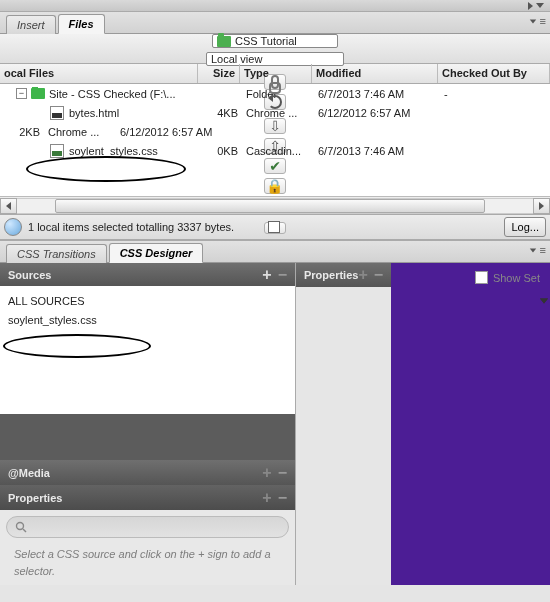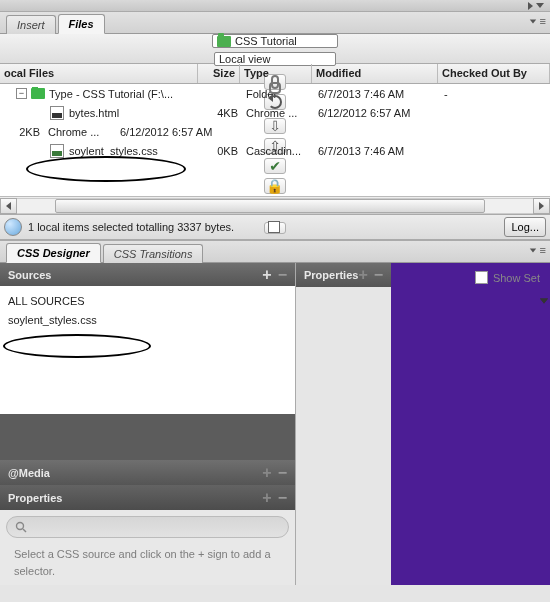--- a/index.html
+++ b/index.html
@@ -17,21 +17,21 @@
   .tab.active { background: #f5f5f5; color: #000; font-weight: bold; z-index: 2; border-bottom: 1px solid #f5f5f5; }
   .paneltabs-right { position: absolute; right: 4px; top: 3px; display: flex; gap: 3px; align-items: center;}
   .tri.mini { transform: scale(0.8); }
 
   
   .toolbar { display: flex; align-items: center; height: 30px; background: linear-gradient(#f2f2f2,#dedede); border-bottom: 1px solid #aaa; padding: 0 6px; gap: 4px; flex-direction: column; }
   .combo { display:flex; align-items:center; height:22px; border:1px solid #888; background:#fff; border-radius:2px; padding:0 2px 0 4px; }
   .combo .label { padding-right: 14px; position: relative; }
   .combo .caret { position:absolute; right:2px; top:50%; transform:translateY(-50%); width:0;height:0;border-left:4px solid transparent;border-right:4px solid transparent;border-top:5px solid #333; }
   .site-combo { width:126px; }
-  .view-combo { width:122px; }
+  .view-combo { width:138px; }
   .tbtn { width:22px; height:22px; border:1px solid #b0b0b0; background:linear-gradient(#fdfdfd,#e6e6e6); border-radius:3px; display:flex; align-items:center; justify-content:center; cursor:default; }
   .divider { width:1px; height:20px; background:#b5b5b5; margin:0 2px; }
   .folder-icon { width:14px; height:11px; background:#4caf50; border-radius:1px; position:relative; margin-right:4px;}
   .folder-icon::before { content:""; position:absolute; top:-3px; left:1px; width:6px; height:3px; background:#4caf50; border-radius:1px 1px 0 0;}
   .refresh-icon { width:14px;height:14px;border:2px solid #555;border-left-color:transparent;border-radius:50%; position:relative;}
   .refresh-icon::after{content:"";position:absolute;top:-3px;left:-2px;width:0;height:0;border-top:4px solid transparent;border-bottom:4px solid transparent;border-right:5px solid #555;}
   .arrow { color:#555; font-size:14px; line-height:1;}
   .chain-icon{ width:8px;height:14px;border:2px solid #777;border-radius:4px;position:relative;}
   .chain-icon::after{content:"";position:absolute;top:5px;left:-4px;width:8px;height:8px;border:2px solid #777;border-radius:4px;}
   .expand-icon{ width:10px;height:10px;border:1px solid #666; position:relative;}
@@ -78,21 +78,21 @@
   .right-pane{ flex:1; display:flex; flex-direction:row;}
   .phead{ height:24px; background:linear-gradient(#6f6f6f,#555); color:#e9e9e9; display:flex;align-items:center;padding:0 8px;font-weight:bold; justify-content:space-between;}
   .phead .pm{ display:flex; gap:6px; align-items:center;}
   .plus{ font-size:16px; color:#ddd; font-weight:bold;}
   .minus{ font-size:16px; color:#999; font-weight:bold;}
   .src-body{ background:#fff; flex:0 0 128px; padding:6px 8px; line-height:1.7;}
   .media-head, .sel-head{ height:26px;}
   .sel-body{ background:#e8e8e8; padding:6px;}
   .search-field{ display:flex;align-items:center;height:22px;background:linear-gradient(#d6d6d6,#e2e2e2);border:1px solid #bbb;border-radius:11px;padding:0 8px;color:#888;}
   .search-field svg{ margin-right:5px;}
-  .hint{ color:#7d7d7d; padding:8px 8px 0 8px; line-height:1.5;}
+  .hint{ color:#7d7d7d; font-style:italic; padding:8px 8px 0 8px; line-height:1.5;}
   .props-body{ flex:1; background:#4c1d95; padding:8px 10px; }
   .showset{ display:flex; align-items:center; justify-content:flex-end; color:#888; gap:5px;}
   .chk{ width:13px;height:13px;border:1px solid #999;background:#fff;}
 
   .gap-below{ flex:1; background:#fafafa;}
   .spacer-dark{ height:48px; background:#5c5c5c;}
 </style>
 </head>
 <body>
 
@@ -156,21 +156,21 @@
     <div class="col c-type">Type</div>
     <div class="col c-mod">Modified</div>
     <div class="col c-out">Checked Out By</div>
   </div>
 
   <div class="frow">
     <div class="col c-name">
         <span class="indent1">
           <span class="tree-toggle">−</span>
           <span class="folder-green"></span>
-          <span>Type - CSS Tutorial (F:\...</span>
+          <span>Site - CSS Checked (F:\...</span>
         </span>
       </div>
     <div class="col c-size"></div>
     <div class="col c-type">Folder</div>
     <div class="col c-mod">6/7/2013 7:46 AM</div>
     <div class="col c-out">-</div>
   </div>
 
   <div class="frow">
     <div class="col c-name">
@@ -220,22 +220,22 @@
   </div>
 </div>
 
 <div class="status">
   <span class="disc-ico"></span>
   <span>1 local items selected totalling 3337 bytes.</span>
   <button class="logbtn">Log...</button>
 </div>
 
 <div class="css-tabrow tabrow">
+  <div class="tab">CSS Transitions</div>
   <div class="tab active">CSS Designer</div>
-  <div class="tab">CSS Transitions</div>
   <div class="paneltabs-right">
     <span class="tri down mini"></span>
     <span style="font-size:11px;color:#555">≡</span>
   </div>
 </div>
 
 <div class="panel-split">
   <div class="left-pane">
     <div class="phead">
       <span>Sources</span>

